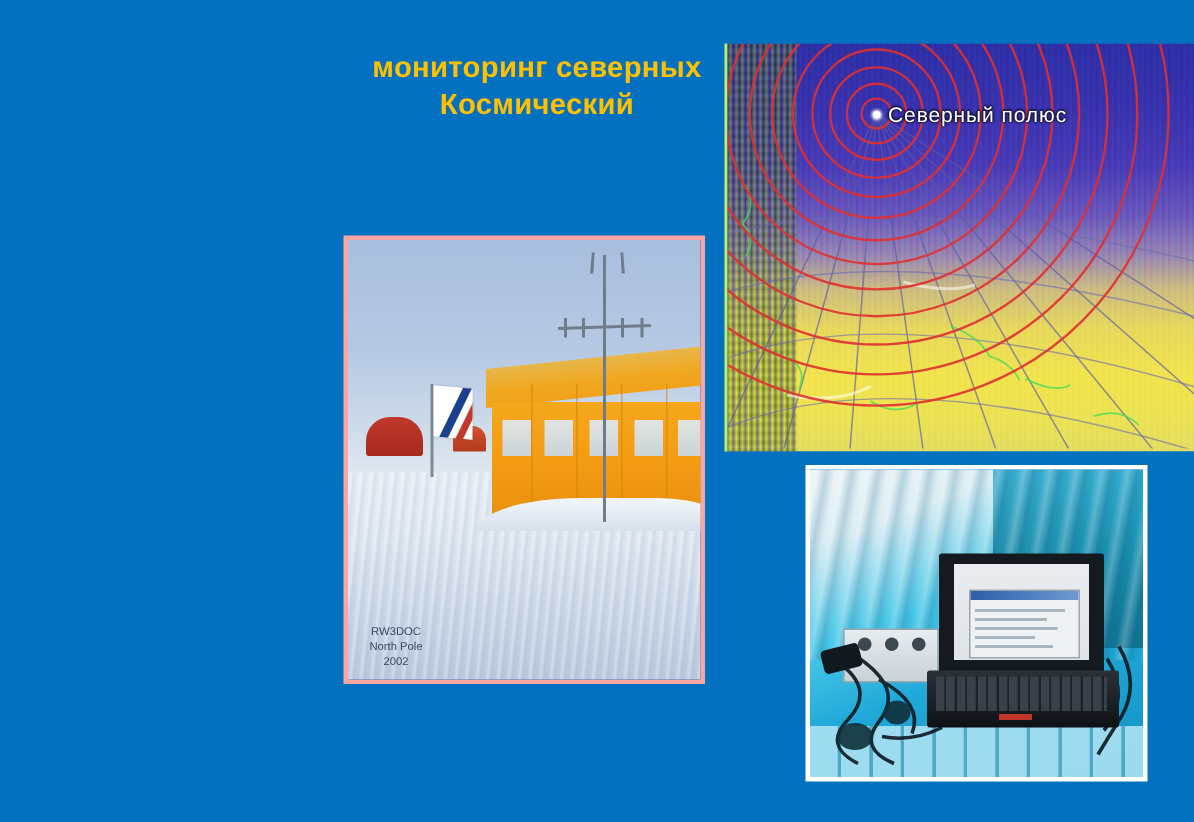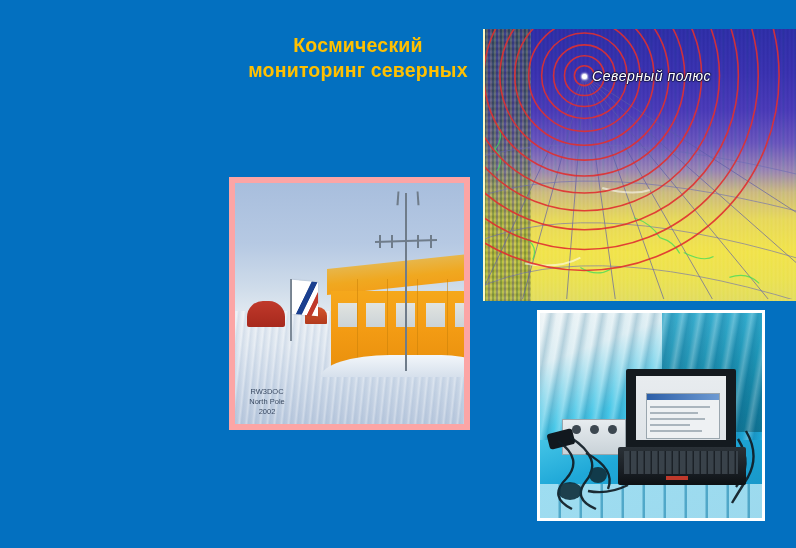--- a/index.html
+++ b/index.html
@@ -46,23 +46,22 @@
     inset: 0;
     overflow: hidden;
   }
 
   
   #map-photo {
     left: 483px;
     top: 29px;
     width: 313px;
     height: 272px;
-    border-left: 2px solid #fef9c3;
+    border-left: 2px solid #bef264;
     box-sizing: border-box;
-    font-style: italic;
   }
   #map-base {
     position: absolute;
     inset: 0;
     background:
       linear-gradient(to bottom,
         #2f2fa8 0%,
         #3a32b0 16%,
         #4b3bb8 30%,
         #6b57bd 42%,
@@ -138,24 +137,23 @@
        1px 0 1px rgba(20,20,60,.9),
        0 -1px 1px rgba(20,20,60,.9),
        0  1px 1px rgba(20,20,60,.9);
   }
 
   
   #camp-photo {
     left: 229px;
     top: 157px;
     width: 241px;
-    height: 253px;
-    border: 6px solid #fca5a5;
+    height: 299px;
+    border: 3px solid #fca5a5;
     box-sizing: border-box;
-    margin-top: 20px;
   }
   #camp-sky {
     position: absolute;
     left: 0; top: 0; right: 0;
     height: 56%;
     background: linear-gradient(to bottom, #a8bedd 0%, #b6c9e3 45%, #cfdcea 78%, #e4ebf2 100%);
   }
   #camp-snow {
     position: absolute;
     left: 0; right: 0; bottom: 0;
@@ -453,22 +451,22 @@
         rgba(90,170,200,0.85) 19px,
         rgba(90,170,200,0.85) 21px);
   }
 </style>
 </head>
 <body>
 
 <div id="slide">
 
   <div id="slide-title">
+    <span class="tline">мониторинг северных</span>
     <span class="tline">Космический</span>
-    <span class="tline">мониторинг северных</span>
   </div>
 
   <div class="photo" id="map-photo">
     <div class="inner">
       <div id="map-base"></div>
       <div id="map-stripes"></div>
       <div id="map-leftband"></div>
 
       <svg id="map-grid" viewBox="0 0 313 272" preserveAspectRatio="none">
         <g stroke="#5a5aa8" stroke-width="1" fill="none" opacity="0.65">

